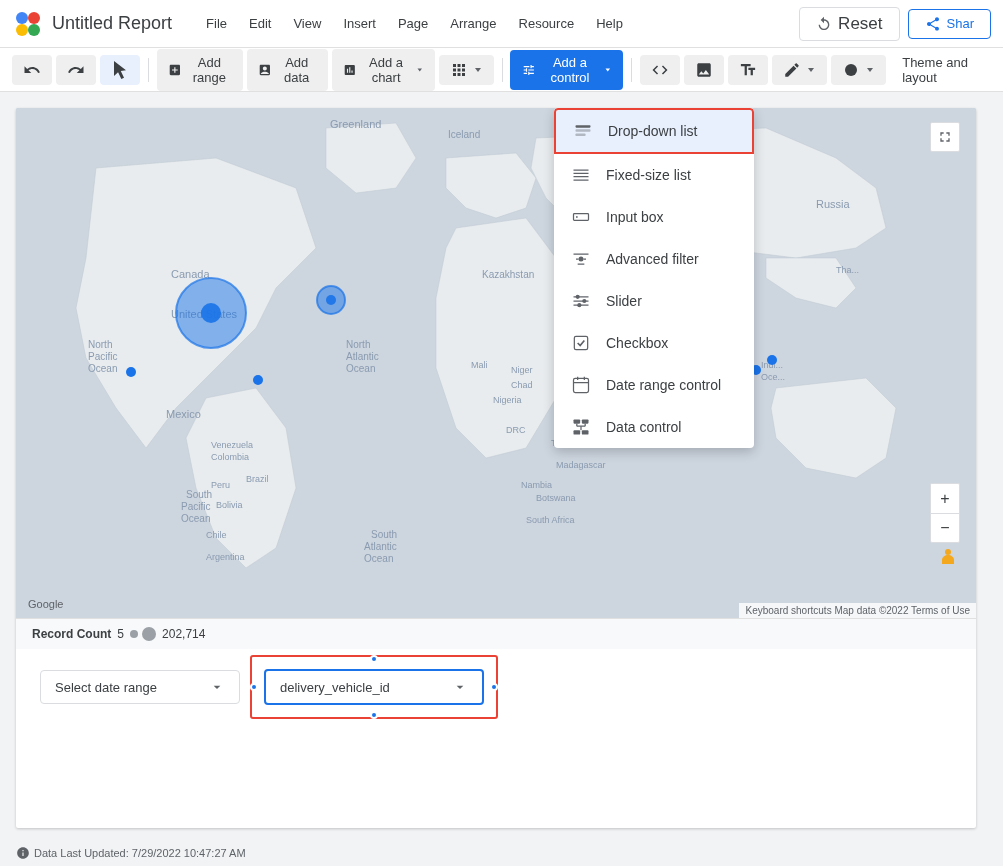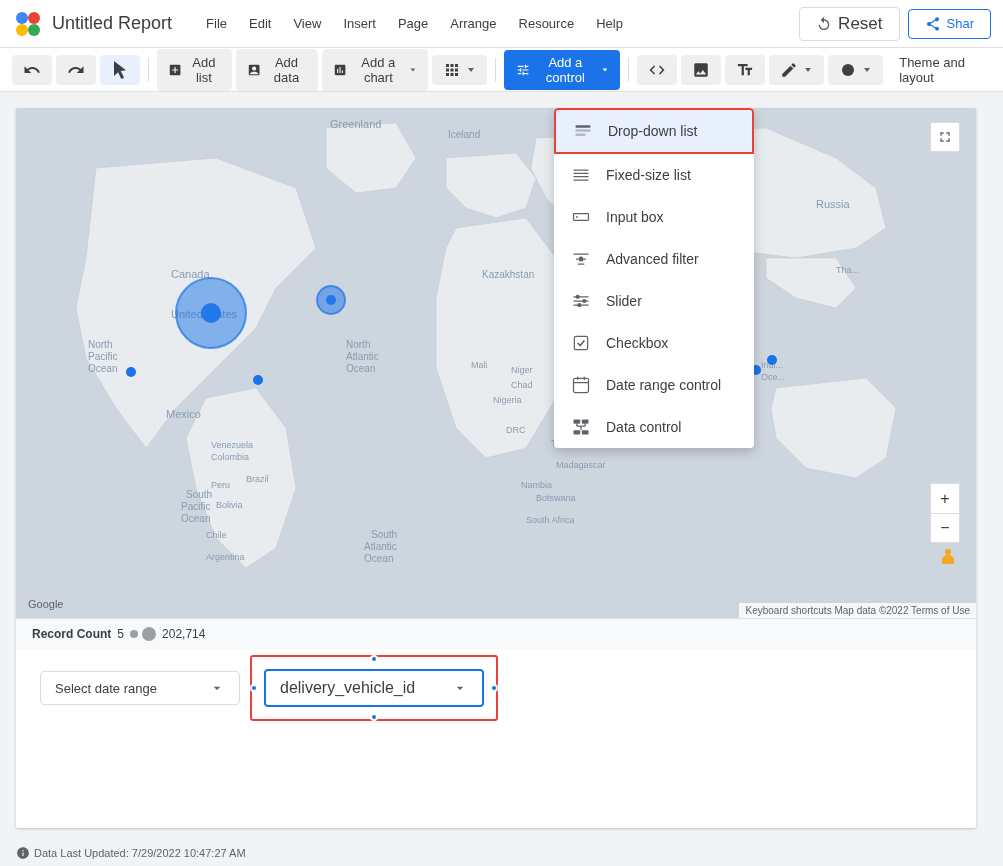--- a/index.html
+++ b/index.html
@@ -29,21 +29,21 @@
     .report-canvas { background: #fff; border-radius: 2px; box-shadow: 0 1px 3px rgba(0,0,0,0.2); width: 960px; height: 720px; position: relative; overflow: hidden; }
 
     
     .map-area { width: 100%; height: 510px; background: #c8d7e1; position: relative; overflow: hidden; }
 
     
     .map-svg { position: absolute; top: 0; left: 0; width: 100%; height: 100%; }
 
     .date-range-select { display: flex; align-items: center; padding: 8px 14px; border: 1px solid #dadce0; border-radius: 4px; background: #fff; cursor: pointer; font-size: 13px; color: #3c4043; min-width: 200px; justify-content: space-between; }
 
-    .dropdown-select { display: flex; align-items: center; padding: 8px 14px; border: 2px solid #1a73e8; border-radius: 4px; background: #fff; cursor: pointer; font-size: 16px; color: #3c4043; min-width: 220px; justify-content: space-between; position: relative; }
+    .dropdown-select { display: flex; align-items: center; padding: 8px 14px; border: 2px solid #1a73e8; border-radius: 4px; background: #fff; cursor: pointer; font-size: 13px; color: #3c4043; min-width: 220px; justify-content: space-between; position: relative; }
 
     
     .dropdown-menu { position: absolute; background: #fff; border-radius: 4px; box-shadow: 0 4px 12px rgba(0,0,0,0.2); min-width: 200px; z-index: 100; overflow: hidden; }
     .dropdown-menu-item { display: flex; align-items: center; gap: 14px; padding: 10px 16px; cursor: pointer; font-size: 14px; color: #3c4043; }
     .dropdown-menu-item.highlighted { background: #e8f0fe; }
     .menu-item-icon { width: 22px; height: 22px; display: flex; align-items: center; justify-content: center; color: #5f6368; flex-shrink: 0; }
 
     
     .map-zoom { position: absolute; right: 16px; bottom: 80px; display: flex; flex-direction: column; }
     .zoom-btn { width: 30px; height: 30px; background: #fff; border: 1px solid #dadce0; display: flex; align-items: center; justify-content: center; cursor: pointer; font-size: 16px; color: #3c4043; }
@@ -120,21 +120,21 @@
   <button class="toolbar-btn active">
     <svg class="icon" viewBox="0 0 24 24">
         <path d="M4 0l16 12.279-6.951 1.17 4.325 8.817-3.596 1.734-4.343-8.879-5.435 4.863z"></path>
       </svg>
   </button>
   <div class="toolbar-divider"></div>
   <button class="toolbar-btn">
     <svg class="icon" viewBox="0 0 24 24">
         <path d="M19 3H5c-1.1 0-2 .9-2 2v14c0 1.1.9 2 2 2h14c1.1 0 2-.9 2-2V5c0-1.1-.9-2-2-2zm-2 10h-4v4h-2v-4H7v-2h4V7h2v4h4v2z"></path>
       </svg>
-    <span>Add list</span>
+    <span>Add range</span>
   </button>
   <button class="toolbar-btn">
     <svg class="icon" viewBox="0 0 24 24">
         <path d="M19 3H5c-1.11 0-2 .89-2 2v14c0 1.1.89 2 2 2h14c1.1 0 2-.9 2-2V5c0-1.11-.9-2-2-2zm-7 3c1.93 0 3.5 1.57 3.5 3.5S13.93 13 12 13s-3.5-1.57-3.5-3.5S10.07 6 12 6zm7 13H5v-.23c0-.62.28-1.2.76-1.58C7.47 15.82 9.64 15 12 15s4.53.82 6.24 2.19c.48.38.76.97.76 1.58V19z"></path>
       </svg>
     <span>Add data</span>
   </button>
   <button class="toolbar-btn">
     <svg class="icon" viewBox="0 0 24 24">
         <path d="M19 3H5c-1.1 0-2 .9-2 2v14c0 1.1.9 2 2 2h14c1.1 0 2-.9 2-2V5c0-1.1-.9-2-2-2zM9 17H7v-7h2v7zm4 0h-2V7h2v10zm4 0h-2v-4h2v4z"></path>

